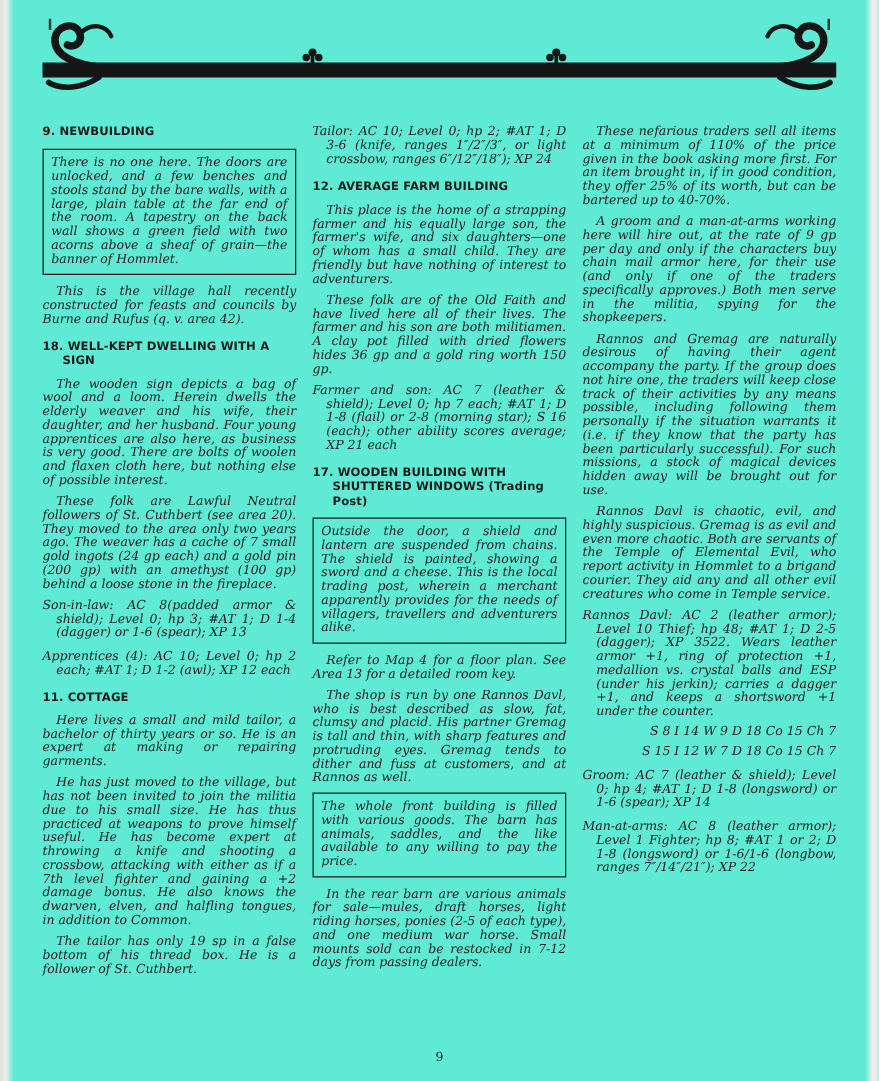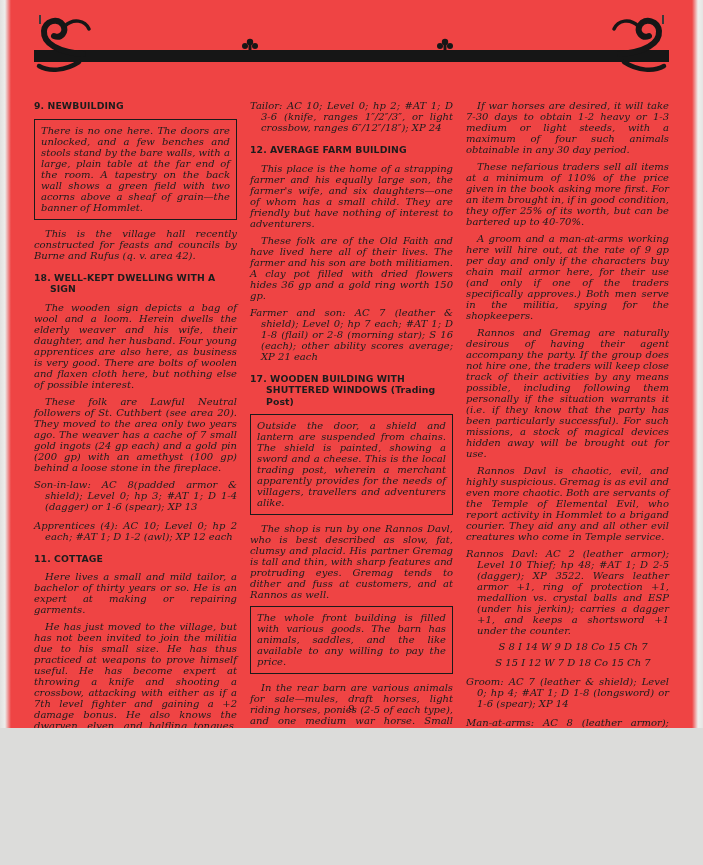--- a/index.html
+++ b/index.html
@@ -3,43 +3,43 @@
 <meta charset="utf-8">
 <style>
   html,body{margin:0;padding:0;}
   body{
     width:703px;height:865px;
     background:#dcdcda;
     font-family:"DejaVu Serif", serif;
     color:#1c1c1c;
   }
   .page{
-    position:relative;width:703px;height:728px;
-    background:#ef4444;overflow:hidden;
+    position:relative;width:703px;height:865px;
+    background:#5eead4;overflow:hidden;
   }
   .edge{position:absolute;top:0;bottom:0;width:11px;pointer-events:none;}
   .edge-left{left:0;background:linear-gradient(90deg,#e1e1df 0%, #ededeb 45%, rgba(252,252,251,0) 100%);}
   .edge-right{right:0;background:linear-gradient(270deg,#e5e5e3 0%, #efefed 45%, rgba(252,252,251,0) 100%);}
   .banner{padding:14px 33px 0;}
   .banner svg{display:block;width:637px;height:74px;}
   .columns{display:flex;gap:13px;padding:12px 34px 0;}
   .col{flex:1 1 0;min-width:0;}
   .heading{
     font-family:"DejaVu Sans", sans-serif;font-weight:bold;
     font-size:9.3px;line-height:11.5px;
     margin:11px 0 7px;padding-left:16px;text-indent:-16px;
     letter-spacing:0.1px;
   }
   .first{margin-top:0 !important;}
   p{font-size:10px;line-height:11px;text-align:justify;margin:0 0 6px;font-style:italic;}
   p.ind{text-indent:11px;}
   .box{border:1.5px solid #1b1b1b;padding:5px 6px 6px;margin:2px 0 8px;}
   .box p{margin:0;}
   p.stat{padding-left:11px;text-indent:-11px;margin-bottom:8px;}
-  p.ability{margin:-3px 0 8px;padding-left:11px;text-align:center;}
+  p.ability{margin:-3px 0 8px;padding-left:11px;text-align:right;}
   .pagenum-row{position:absolute;left:0;right:0;bottom:12px;text-align:center;}
   .pagenum{font-size:10px;}
 </style>
 </head>
 <body>
 
 <div class="page">
   <div class="edge edge-left"></div>
   <div class="edge edge-right"></div>
 
@@ -104,29 +104,29 @@
 
       <h2 class="heading">12. AVERAGE FARM BUILDING</h2>
       <p class="ind">This place is the home of a strapping farmer and his equally large son, the farmer's wife, and six daughters—one of whom has a small child. They are friendly but have nothing of interest to adventurers.</p>
       <p class="ind">These folk are of the Old Faith and have lived here all of their lives. The farmer and his son are both militiamen. A clay pot filled with dried flowers hides 36 gp and a gold ring worth 150 gp.</p>
       <p class="stat">Farmer and son: AC 7 (leather &amp; shield); Level 0; hp 7 each; #AT 1; D 1-8 (flail) or 2-8 (morning star); S 16 (each); other ability scores average; XP 21 each</p>
 
       <h2 class="heading">17. WOODEN BUILDING WITH SHUTTERED WINDOWS (Trading Post)</h2>
       <div class="box">
         <p>Outside the door, a shield and lantern are suspended from chains. The shield is painted, showing a sword and a cheese. This is the local trading post, wherein a merchant apparently provides for the needs of villagers, travellers and adventurers alike.</p>
       </div>
+      <p class="ind">Refer to Map 4 for a floor plan. See Area 13 for a detailed room key.</p>
       <p class="ind">The shop is run by one Rannos Davl, who is best described as slow, fat, clumsy and placid. His partner Gremag is tall and thin, with sharp features and protruding eyes. Gremag tends to dither and fuss at customers, and at Rannos as well.</p>
       <div class="box">
         <p>The whole front building is filled with various goods. The barn has animals, saddles, and the like available to any willing to pay the price.</p>
       </div>
       <p class="ind">In the rear barn are various animals for sale—mules, draft horses, light riding horses, ponies (2-5 of each type), and one medium war horse. Small mounts sold can be restocked in 7-12 days from passing dealers.</p>
     </section>
 
     <section class="col">
-      <p class="ind first">If war horses are desired, it will take 7-30 days to obtain 1-2 heavy or 1-3 medium or light steeds, with a maximum of four such animals obtainable in any 30 day period.</p>
       <p class="ind">These nefarious traders sell all items at a minimum of 110% of the price given in the book asking more first. For an item brought in, if in good condition, they offer 25% of its worth, but can be bartered up to 40-70%.</p>
       <p class="ind">A groom and a man-at-arms working here will hire out, at the rate of 9 gp per day and only if the characters buy chain mail armor here, for their use (and only if one of the traders specifically approves.) Both men serve in the militia, spying for the shopkeepers.</p>
       <p class="ind">Rannos and Gremag are naturally desirous of having their agent accompany the party. If the group does not hire one, the traders will keep close track of their activities by any means possible, including following them personally if the situation warrants it (i.e. if they know that the party has been particularly successful). For such missions, a stock of magical devices hidden away will be brought out for use.</p>
       <p class="ind">Rannos Davl is chaotic, evil, and highly suspicious. Gremag is as evil and even more chaotic. Both are servants of the Temple of Elemental Evil, who report activity in Hommlet to a brigand courier. They aid any and all other evil creatures who come in Temple service.</p>
 
       <p class="stat">Rannos Davl: AC 2 (leather armor); Level 10 Thief; hp 48; #AT 1; D 2-5 (dagger); XP 3522. Wears leather armor +1, ring of protection +1, medallion vs. crystal balls and ESP (under his jerkin); carries a dagger +1, and keeps a shortsword +1 under the counter.</p>
       <p class="ability">S 8 I 14 W 9 D 18 Co 15 Ch 7</p>
       <p class="ability">S 15 I 12 W 7 D 18 Co 15 Ch 7</p>
       <p class="stat">Groom: AC 7 (leather &amp; shield); Level 0; hp 4; #AT 1; D 1-8 (longsword) or 1-6 (spear); XP 14</p>
       <p class="stat">Man-at-arms: AC 8 (leather armor); Level 1 Fighter; hp 8; #AT 1 or 2; D 1-8 (longsword) or 1-6/1-6 (longbow, ranges 7″/14″/21″); XP 22</p>

